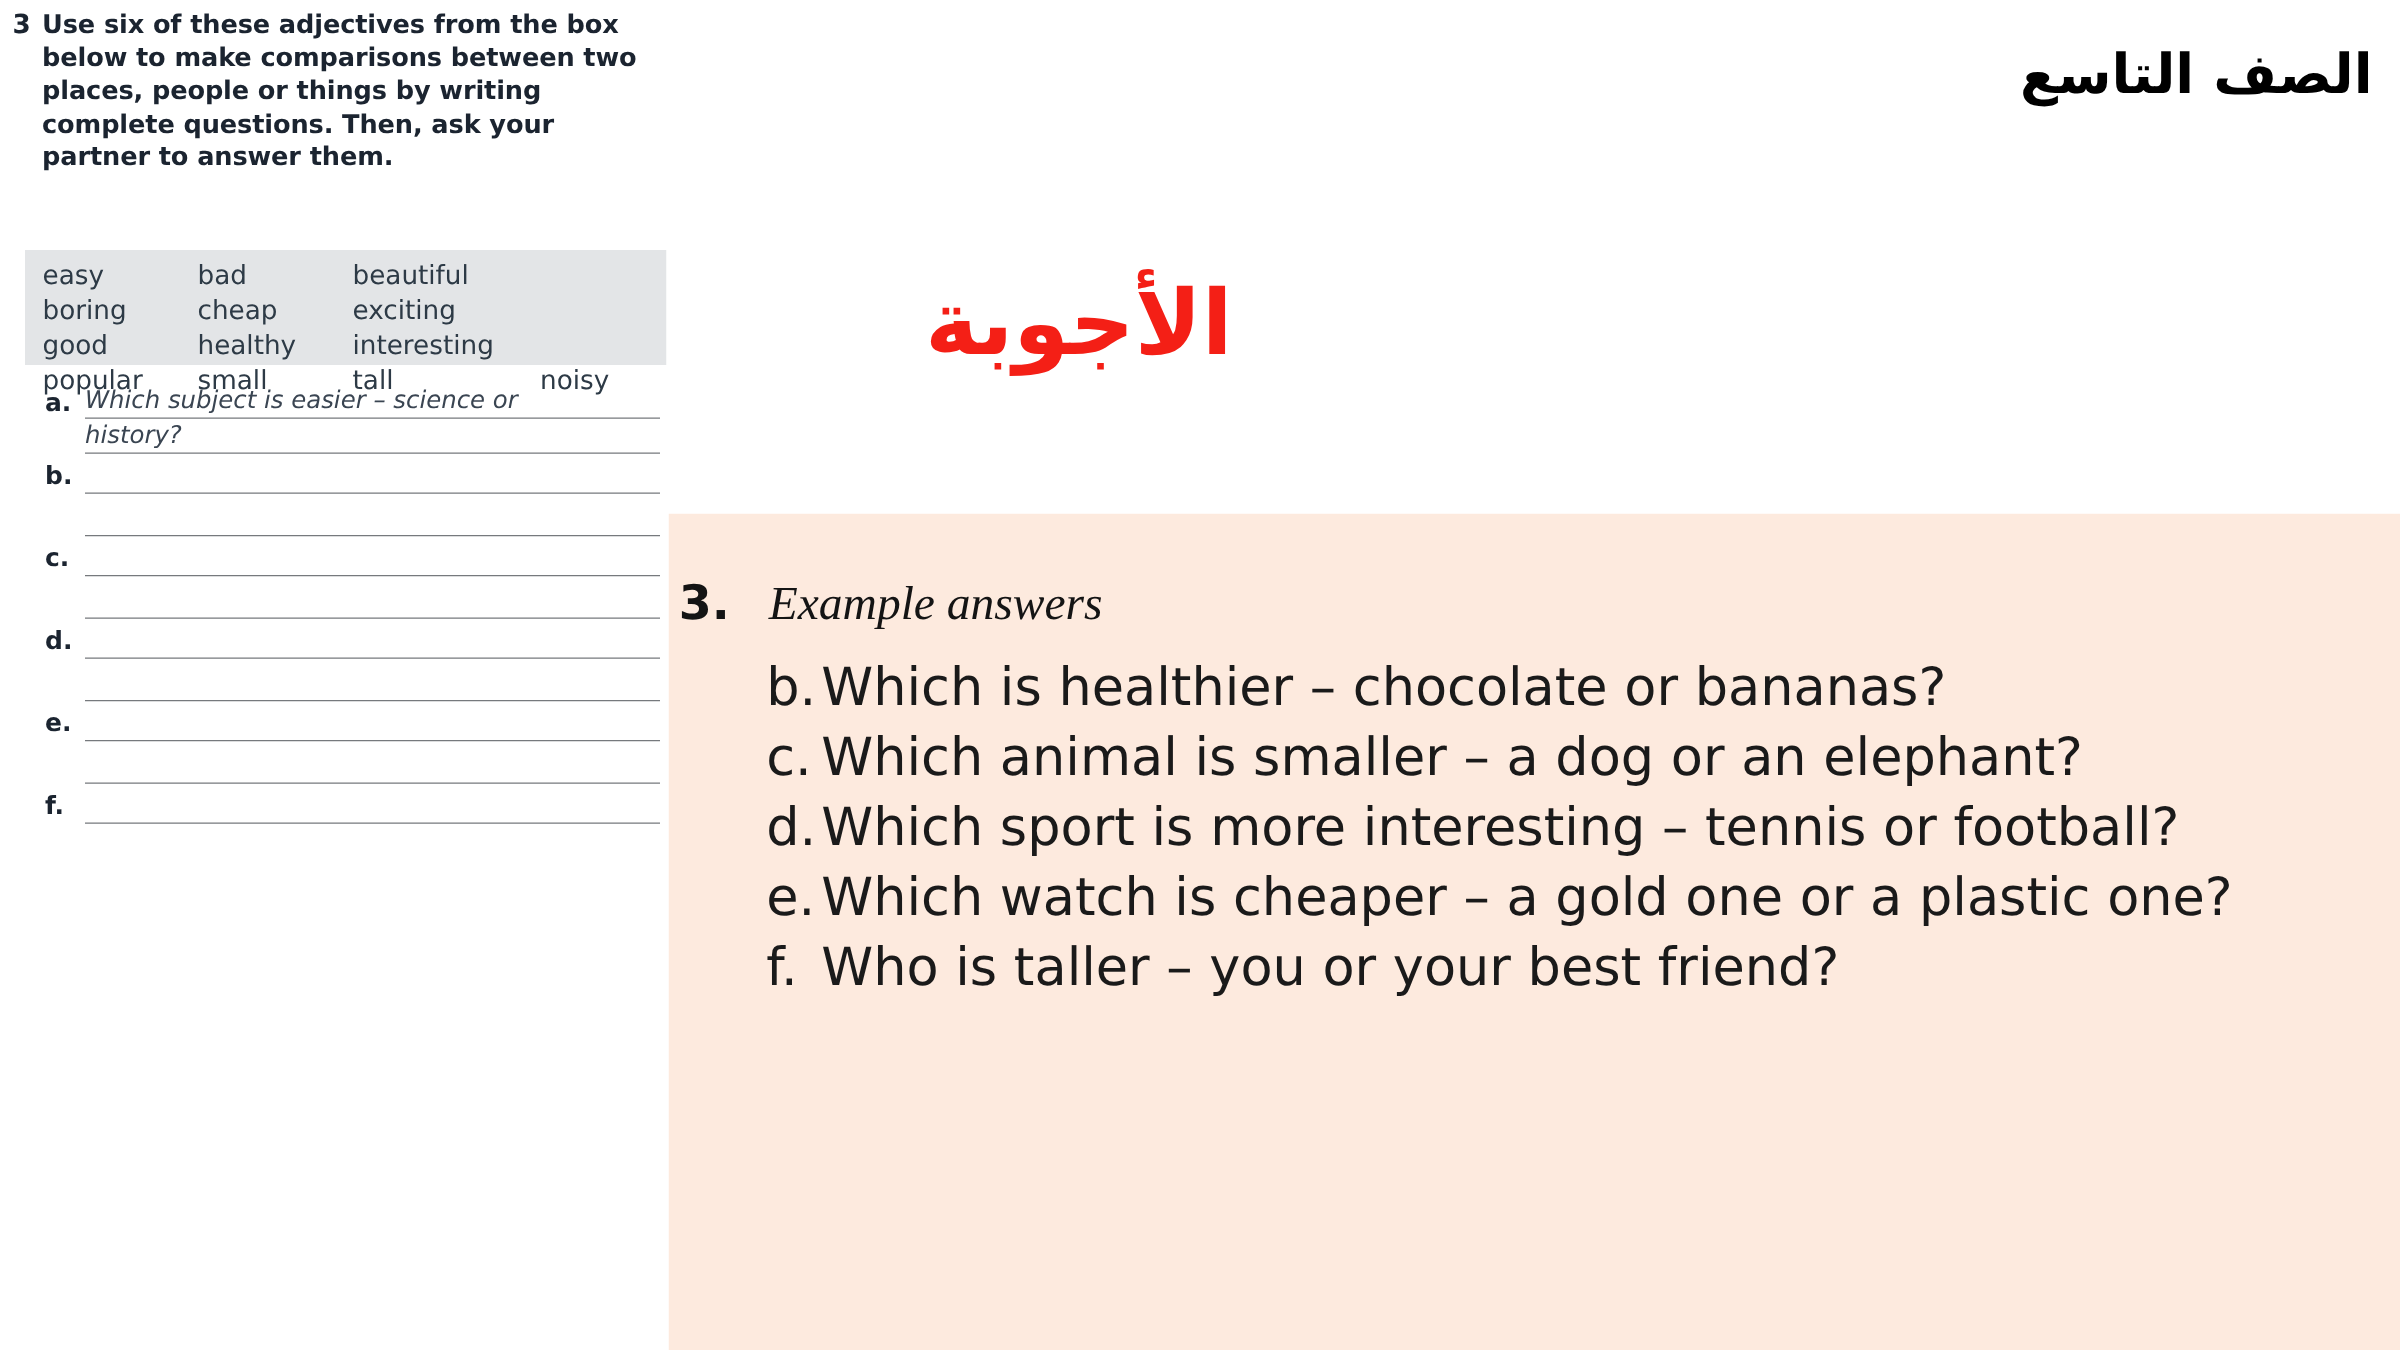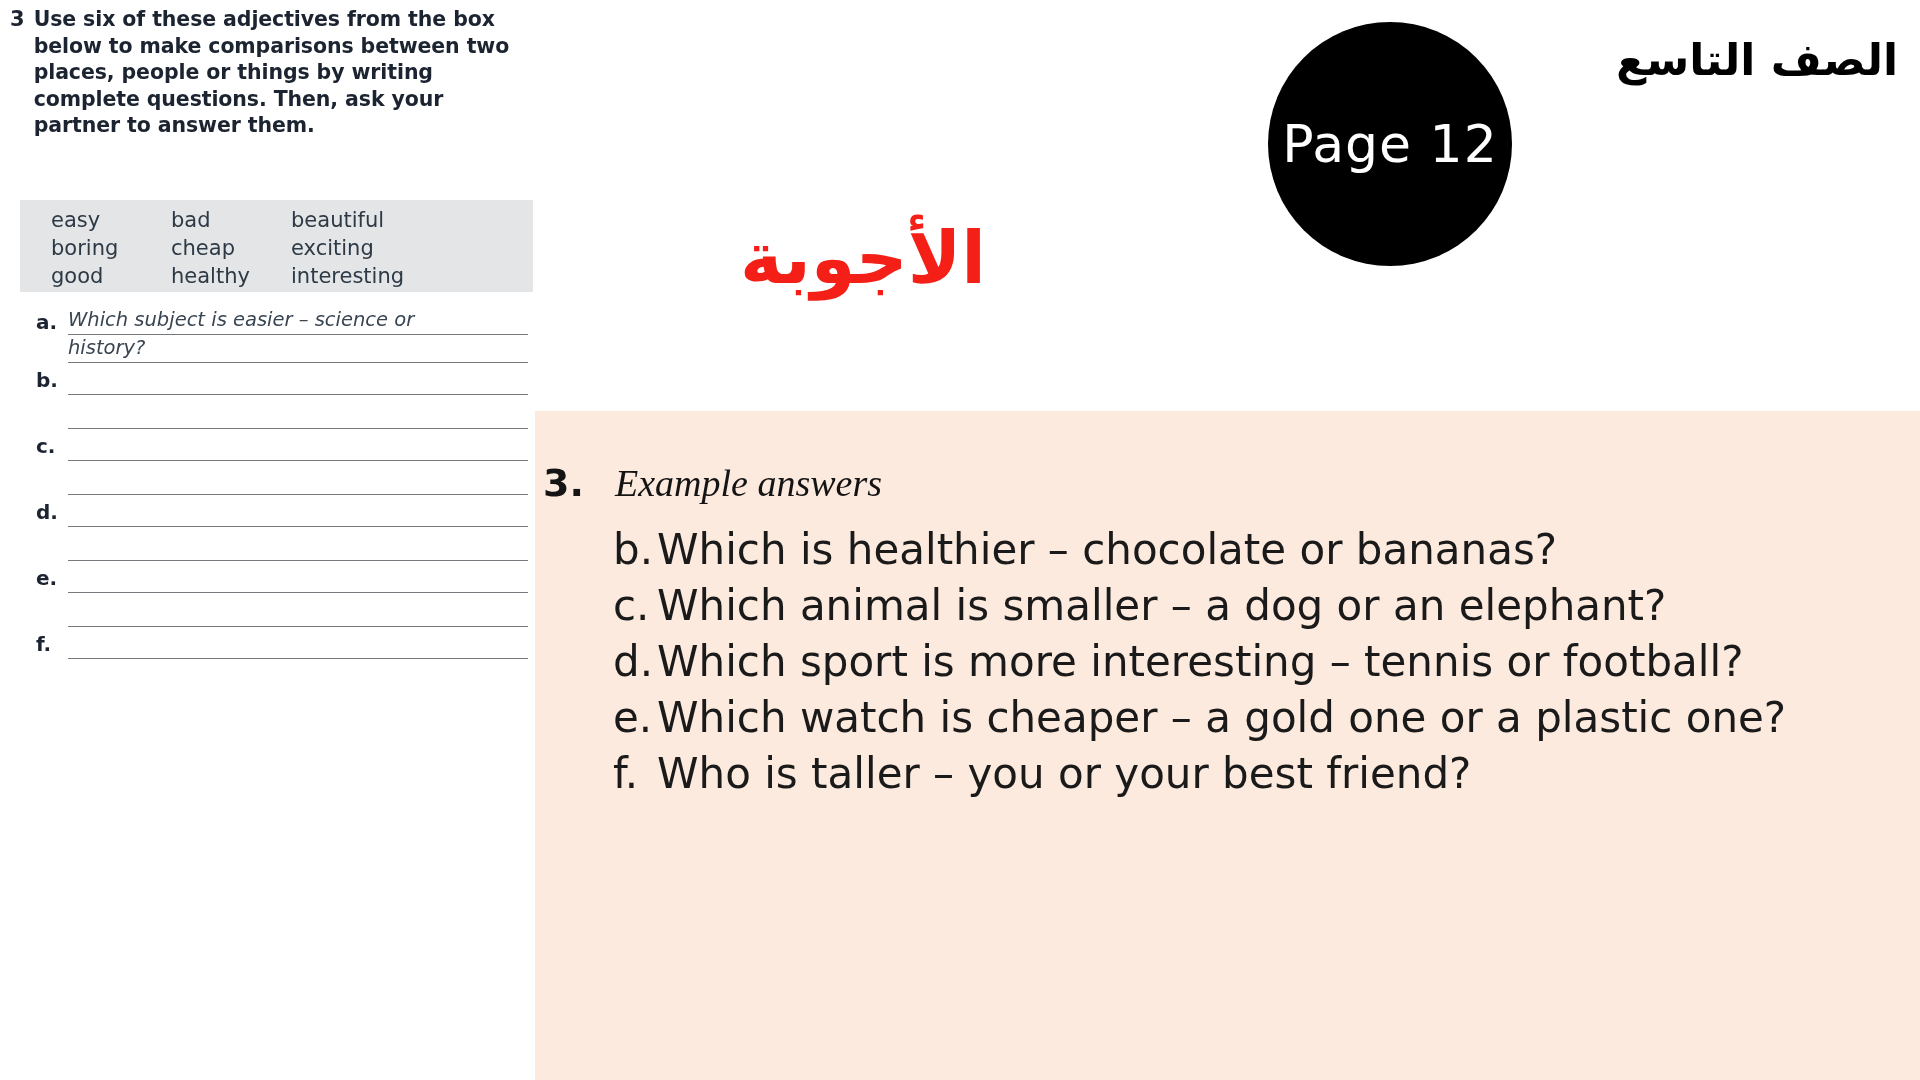--- a/index.html
+++ b/index.html
@@ -63,21 +63,20 @@
     width: 513px;
     height: 92px;
     background: #e3e5e7;
     box-sizing: border-box;
     padding: 6px 0 0 14px;
   }
   .word-row {
     display: flex;
     height: 28px;
     align-items: flex-start;
-    margin-left: 17px;
   }
   .word-cell {
     font-family: "DejaVu Sans", sans-serif;
     font-size: 21px;
     color: #2d3a46;
     line-height: 28px;
   }
   .wc1 { width: 124px; }
   .wc2 { width: 124px; }
   .wc3 { width: 150px; }
@@ -244,20 +243,26 @@
         <div class="word-cell wc2">cheap</div>
         <div class="word-cell wc3">exciting</div>
         <div class="word-cell wc4"></div>
       </div>
       <div class="word-row">
         <div class="word-cell wc1">good</div>
         <div class="word-cell wc2">healthy</div>
         <div class="word-cell wc3">interesting</div>
         <div class="word-cell wc4"></div>
       </div>
+      <div class="word-row">
+        <div class="word-cell wc1">popular</div>
+        <div class="word-cell wc2">small</div>
+        <div class="word-cell wc3">tall</div>
+        <div class="word-cell wc4">noisy</div>
+      </div>
     </div>
 
     <div class="answer-lines">
 
       <div class="ans-item">
         <div class="ans-label">a.</div>
         <div class="hand" style="left:32px; top:-2px;">Which subject is easier – science or</div>
         <div class="rule" style="left:32px; top:24px; width:460px;"></div>
         <div class="hand" style="left:32px; top:26px;">history?</div>
         <div class="rule" style="left:32px; top:52px; width:460px;"></div>
@@ -288,23 +293,20 @@
       </div>
 
       <div class="ans-item">
         <div class="ans-label" style="top:322px;">f.</div>
         <div class="rule" style="left:32px; top:348px; width:460px;"></div>
       </div>
 
     </div>
   </div>
 
-  <div class="page-badge">
-    <span class="page-badge-label">Page 12</span>
-  </div>
 
   <div class="ar-head ar-grade">الصف التاسع</div>
   <div class="ar-answers">الأجوبة</div>
 
   <div class="answer-panel">
 
     <div class="panel-head">
       <div class="panel-num">3.</div>
       <div class="panel-title">Example answers</div>
     </div>

